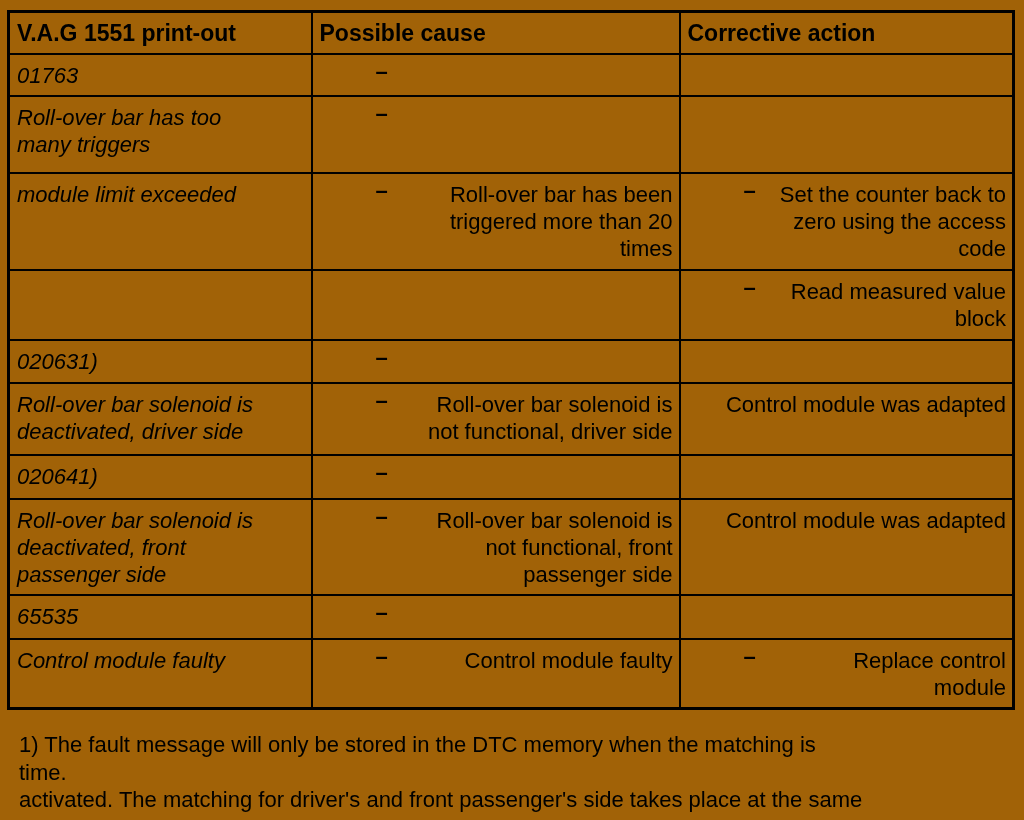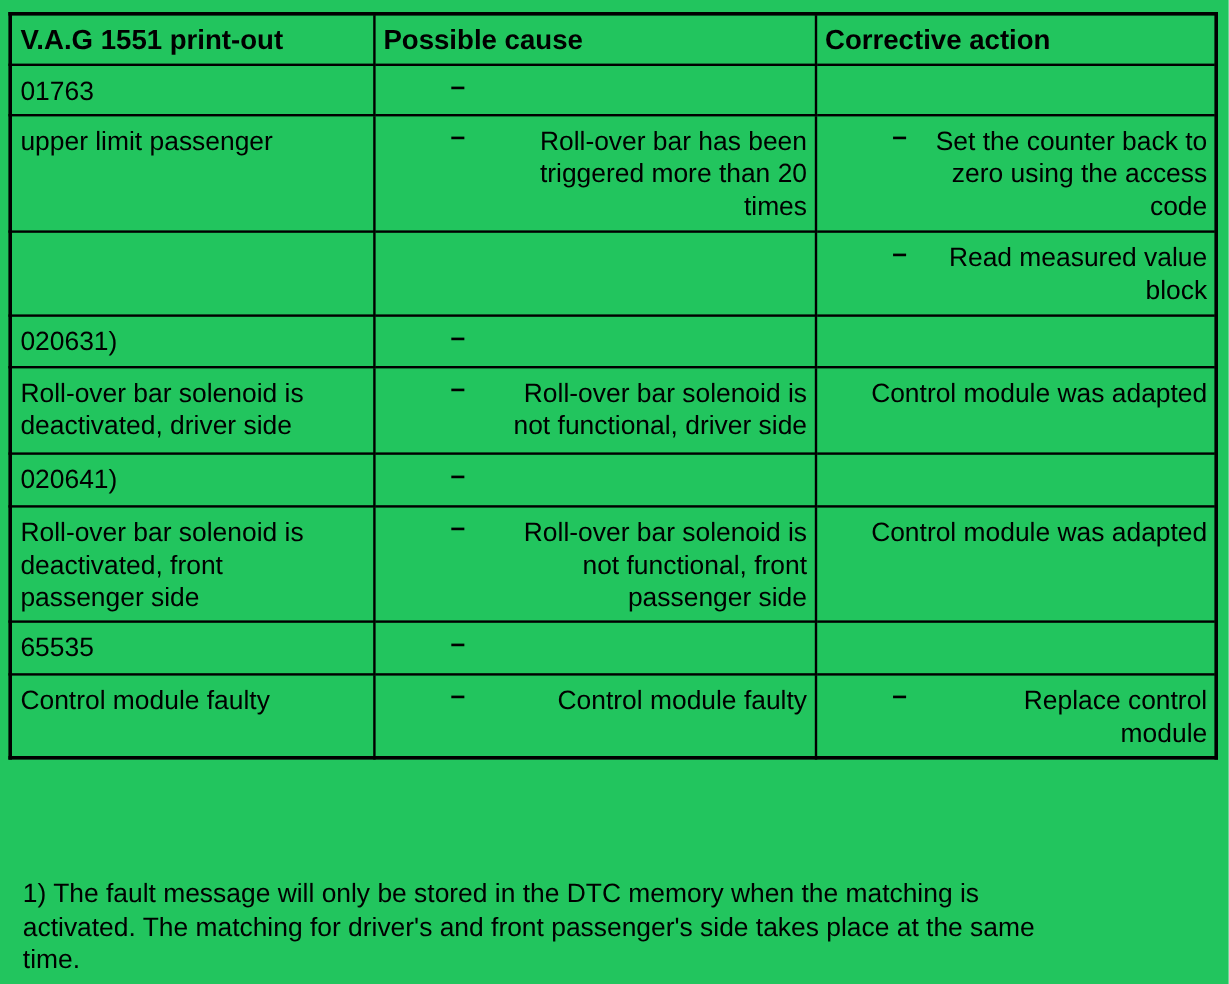--- a/index.html
+++ b/index.html
@@ -3,21 +3,21 @@
 <meta charset="utf-8">
 <style>
   * { margin: 0; padding: 0; box-sizing: border-box; }
   html, body {
     width: 1024px; height: 820px;
     background: #ffffff;
     font-family: "Liberation Sans", sans-serif;
     color: #000000;
     overflow: hidden;
   }
-  .page { position: relative; width: 1024px; height: 820px; background: #22c55e; }
+  .page { position: relative; width: 1024px; height: 820px; background: #a16207; }
 
   table.dtc {
     position: absolute;
     left: 7px; top: 10px;
     width: 1005px;
     border-collapse: collapse;
     table-layout: fixed;
     border: 3px solid #000;
   }
   table.dtc th, table.dtc td {
@@ -43,21 +43,21 @@
     flex: 0 0 17px;
     position: relative;
     top: -4px;
     font-weight: bold;
   }
   .btxt {
     flex: 1 1 auto;
     white-space: pre-line;
     text-align: right;
   }
-  .txt { white-space: pre-line; }
+  .txt { white-space: pre-line; font-style: italic; }
   
   td.c3.plain .cell { padding-left: 13px; }
 
   .footnote {
     position: absolute;
     left: 19px; top: 731px;
     width: 1000px;
     font-size: 22px;
     line-height: 27.5px;
   }
@@ -93,25 +93,45 @@
             </div>
           </td>
       <td class="c3">
             <div class="cell">
               <span class="dash"></span>
               <span class="btxt"></span>
             </div>
           </td>
     </tr>
 
+    <tr style="height:77px">
+      <td class="c1">
+            <div class="cell">
+              <span class="txt">Roll-over bar has too
+many triggers</span>
+            </div>
+          </td>
+      <td class="c2">
+            <div class="cell">
+              <span class="dash">–</span>
+              <span class="btxt"></span>
+            </div>
+          </td>
+      <td class="c3">
+            <div class="cell">
+              <span class="dash"></span>
+              <span class="btxt"></span>
+            </div>
+          </td>
+    </tr>
 
     <tr style="height:97px">
       <td class="c1">
             <div class="cell">
-              <span class="txt">upper limit passenger</span>
+              <span class="txt">module limit exceeded</span>
             </div>
           </td>
       <td class="c2">
             <div class="cell">
               <span class="dash">–</span>
               <span class="btxt">Roll-over bar has been
 triggered more than 20
 times</span>
             </div>
           </td>
@@ -268,17 +288,17 @@
               <span class="btxt">Replace control
 module</span>
             </div>
           </td>
     </tr>
   </tbody>
     </table>
 
   <div class="footnote">
     <div>1) The fault message will only be stored in the DTC memory when the matching is</div>
+    <div>time.</div>
     <div>activated. The matching for driver's and front passenger's side takes place at the same</div>
-    <div>time.</div>
   </div>
 
 </div>
 
 </body></html>

